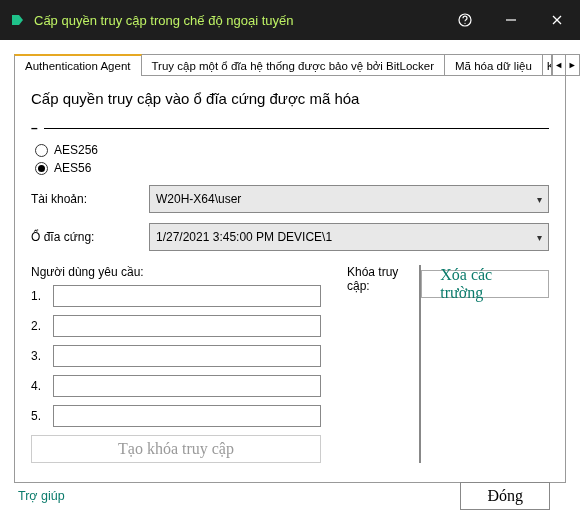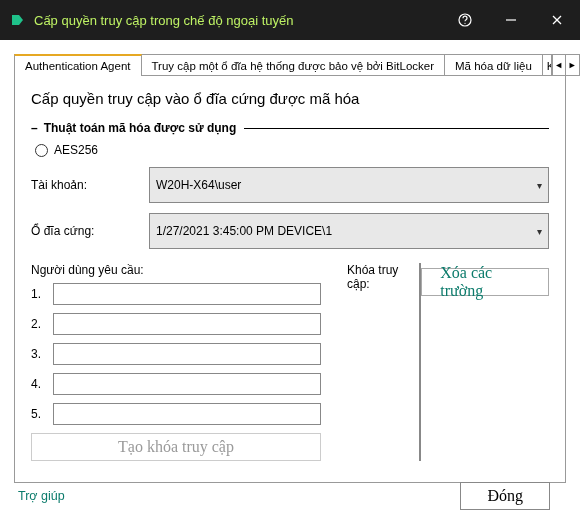--- a/index.html
+++ b/index.html
@@ -84,21 +84,21 @@
   .fieldset-line .fs-label { font-weight:bold; font-size:12px; padding:0 4px; white-space:nowrap;}
   .fieldset-line .fs-rule { flex:1; height:1px; background:#000; margin-left:4px;}
   .radio-row { display:flex; align-items:center; margin:4px 0 4px 4px; font-size:12px;}
   .radio {
     width:13px;height:13px;border:1px solid #333;border-radius:50%;margin-right:6px;display:inline-flex;align-items:center;justify-content:center;
   }
   .radio.selected::after{content:"";width:7px;height:7px;background:#000;border-radius:50%;}
   .formrow { display:flex; align-items:center; margin-top:10px; }
   .formrow .lbl { width:118px; font-size:12px; }
   .select {
-    flex:1; height:36px; border:1px solid #888; background:#e8e8e8;
+    flex:1; height:28px; border:1px solid #888; background:#e8e8e8;
     display:flex; align-items:center; padding:0 6px; font-size:12px;
     position:relative;
   }
   .select .chev { margin-left:auto; font-size:10px; color:#333;}
   .cols { display:flex; margin-top:14px; gap:26px; }
   .col-left { width:290px; }
   .col-right { flex:1; display:flex; }
   .col-label { font-size:12px; margin-bottom:6px;}
   .reqrow { display:flex; align-items:center; margin-bottom:8px;}
   .reqrow .num { width:22px; font-size:12px;}
@@ -174,26 +174,29 @@
       <div class="arr">◄</div>
       <div class="arr">►</div>
     </div>
   </div>
 
   <div class="panel">
     <div class="panel-title">Cấp quyền truy cập vào ổ đĩa cứng được mã hóa</div>
 
     <div class="fieldset-line">
       <span style="font-weight:bold;margin-right:2px;">–</span>
-      <span class="fs-label">Thuật toán mã hóa được sử dụng</span>
       <span class="fs-rule"></span>
     </div>
     <div class="radio-row">
       <span class="radio"></span>
       <span>AES256</span>
+    </div>
+    <div class="radio-row">
+      <span class="radio selected"></span>
+      <span>AES56</span>
     </div>
 
     <div class="formrow">
       <div class="lbl">Tài khoản:</div>
       <div class="select">
         <span>W20H-X64\user</span>
         <span class="chev">▾</span>
       </div>
     </div>
     <div class="formrow">

